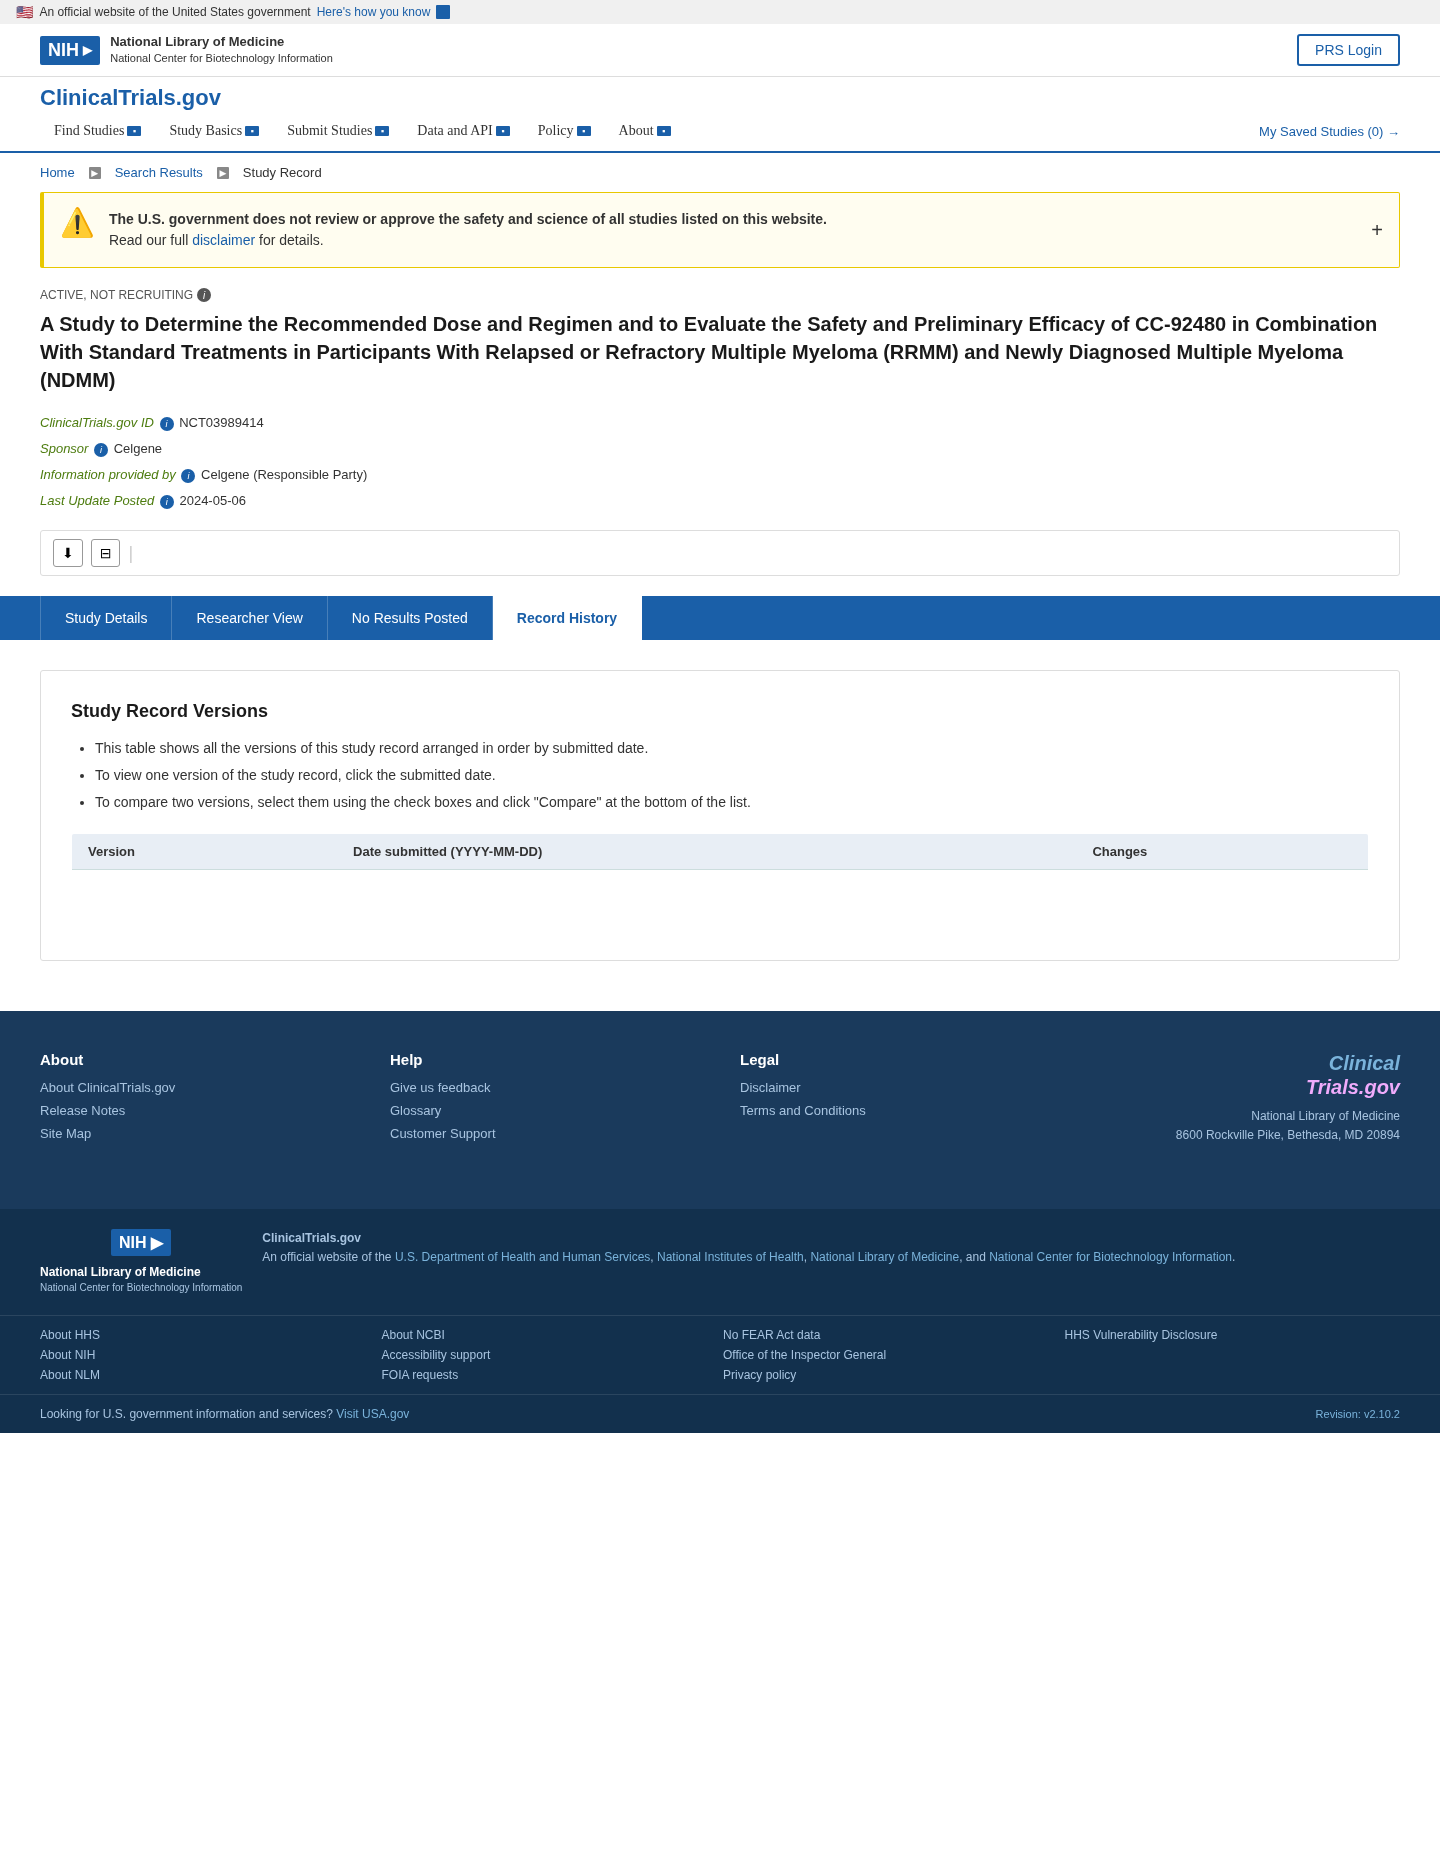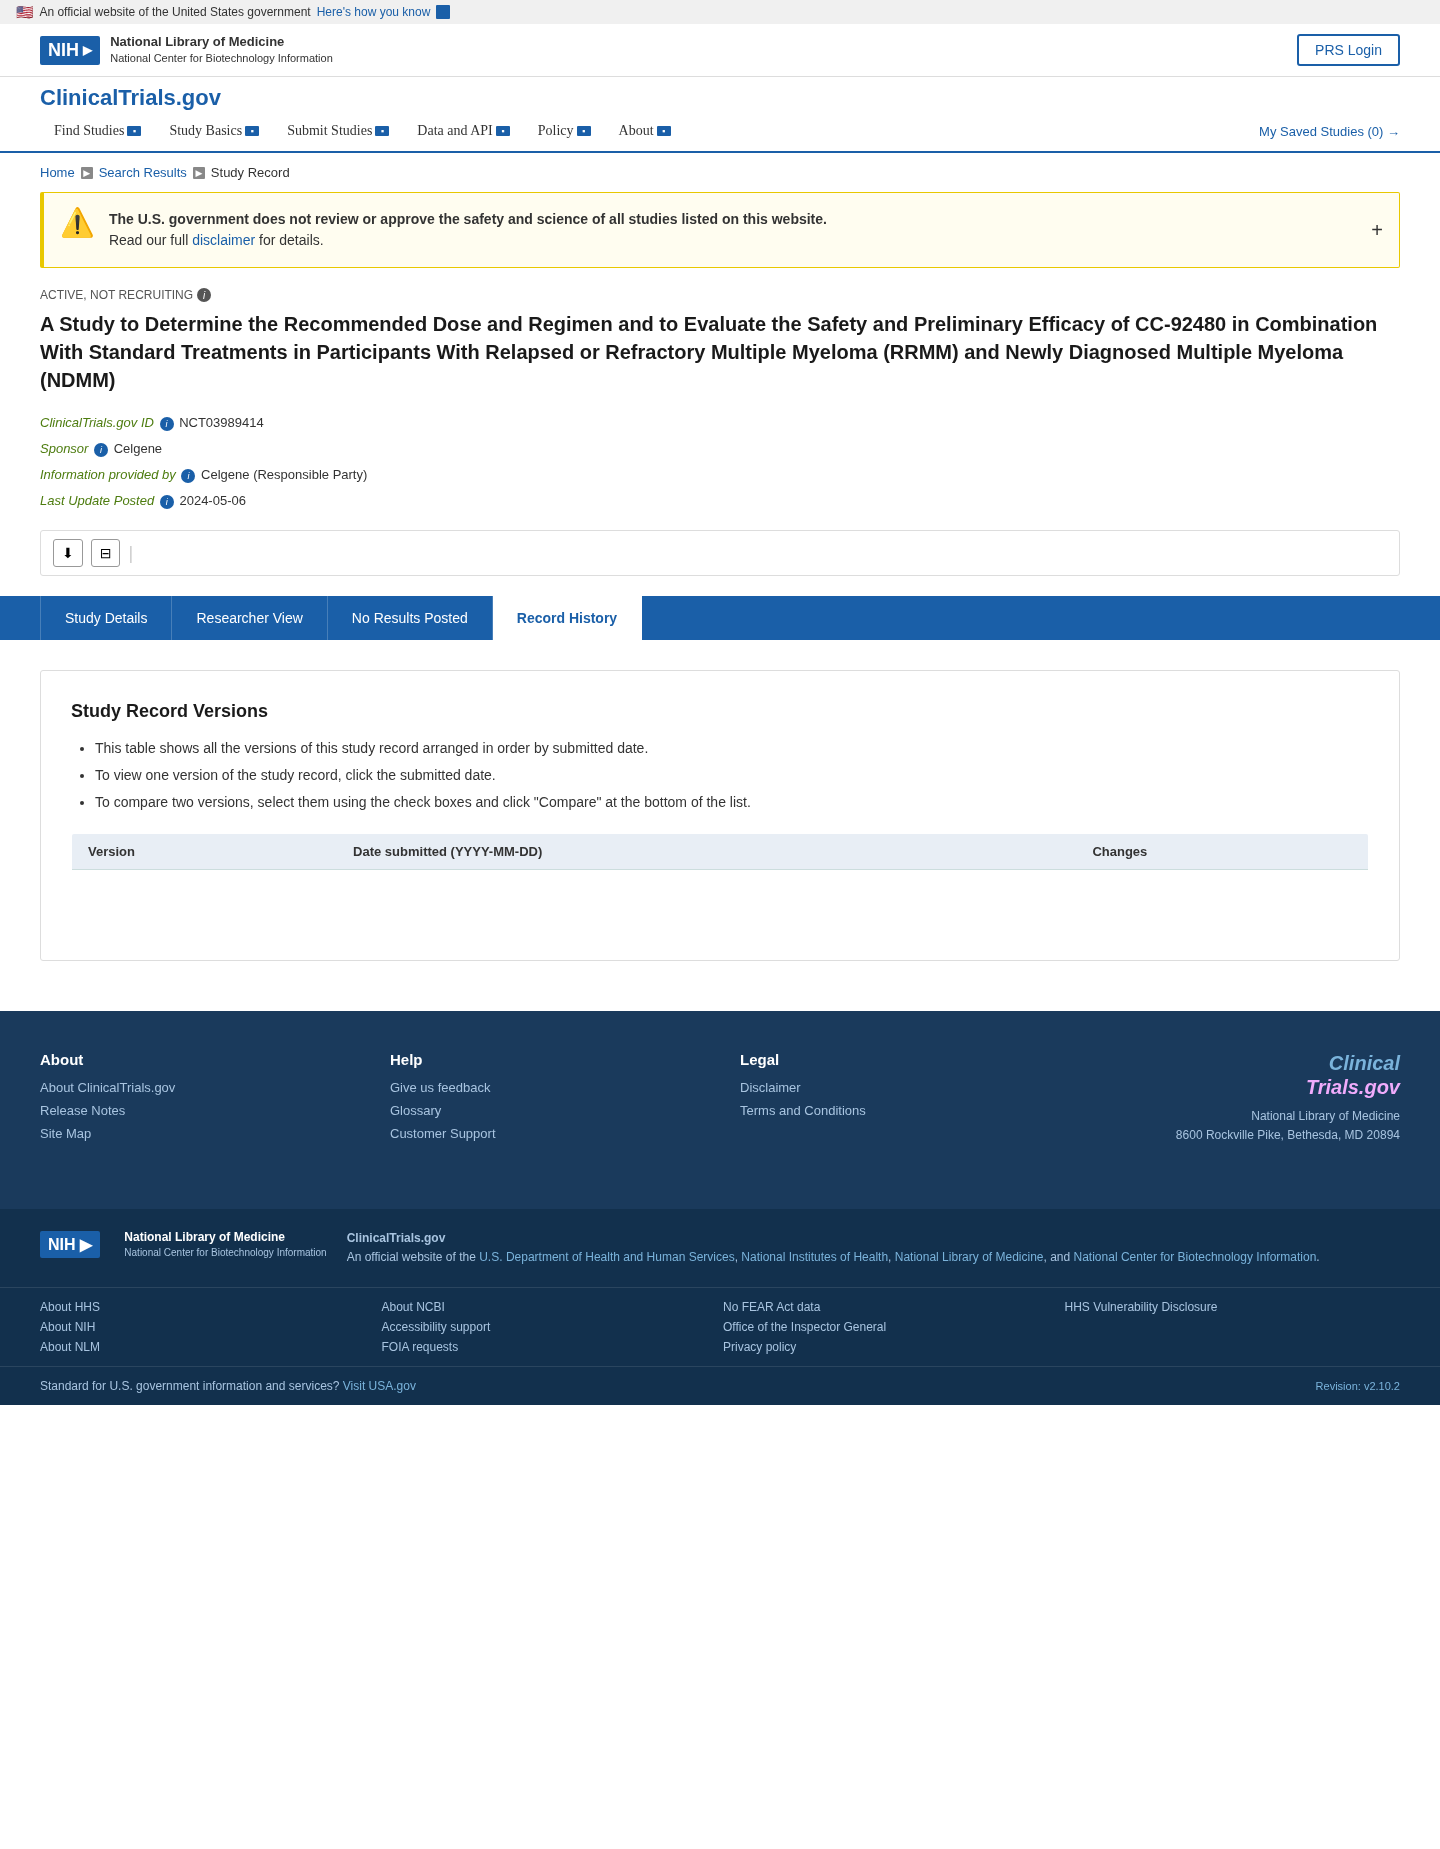--- a/index.html
+++ b/index.html
@@ -102,21 +102,21 @@
       line-height: 10px;
     }
     .saved-studies { font-size: 13px; color: #1a5fa8; }
 
     
     .breadcrumb {
       padding: 12px 40px;
       font-size: 13px;
       display: flex;
       align-items: center;
-      gap: 4px;
+      gap: 12px;
     }
     .breadcrumb-sep {
       color: #666;
       background: #888;
       display: inline-block;
       width: 12px;
       height: 12px;
       border-radius: 1px;
       margin: 0 2px;
       font-size: 9px;
@@ -345,22 +345,23 @@
     .footer-nih {
       background: #12304d;
       padding: 20px 40px;
       display: flex;
       align-items: flex-start;
       gap: 20px;
     }
     .nih-logo-footer {
       display: flex;
       align-items: center;
-      gap: 24px;
+      gap: 8px;
       flex-shrink: 0;
+      flex-direction: column;
     }
     .nih-badge-footer {
       background: #1a5fa8;
       color: #fff;
       font-weight: bold;
       font-size: 16px;
       padding: 4px 8px;
       border-radius: 2px;
     }
     .nih-text-footer { font-size: 10px; color: #a8c4e0; line-height: 1.4; }
@@ -620,17 +621,17 @@
   <a href="#">Office of the Inspector General</a>
   <span></span>
   <a href="#">About NLM</a>
   <a href="#">FOIA requests</a>
   <a href="#">Privacy policy</a>
   <span></span>
 </div>
 
 <div class="usa-bar">
   <div class="usa-bar-text">
-    <span>Standard for U.S. government information and services?</span>
+    <span>Looking for U.S. government information and services?</span>
     <a href="#">Visit USA.gov</a>
   </div>
   <div class="revision-text">Revision: v2.10.2</div>
 </div>
 
 </body></html>

